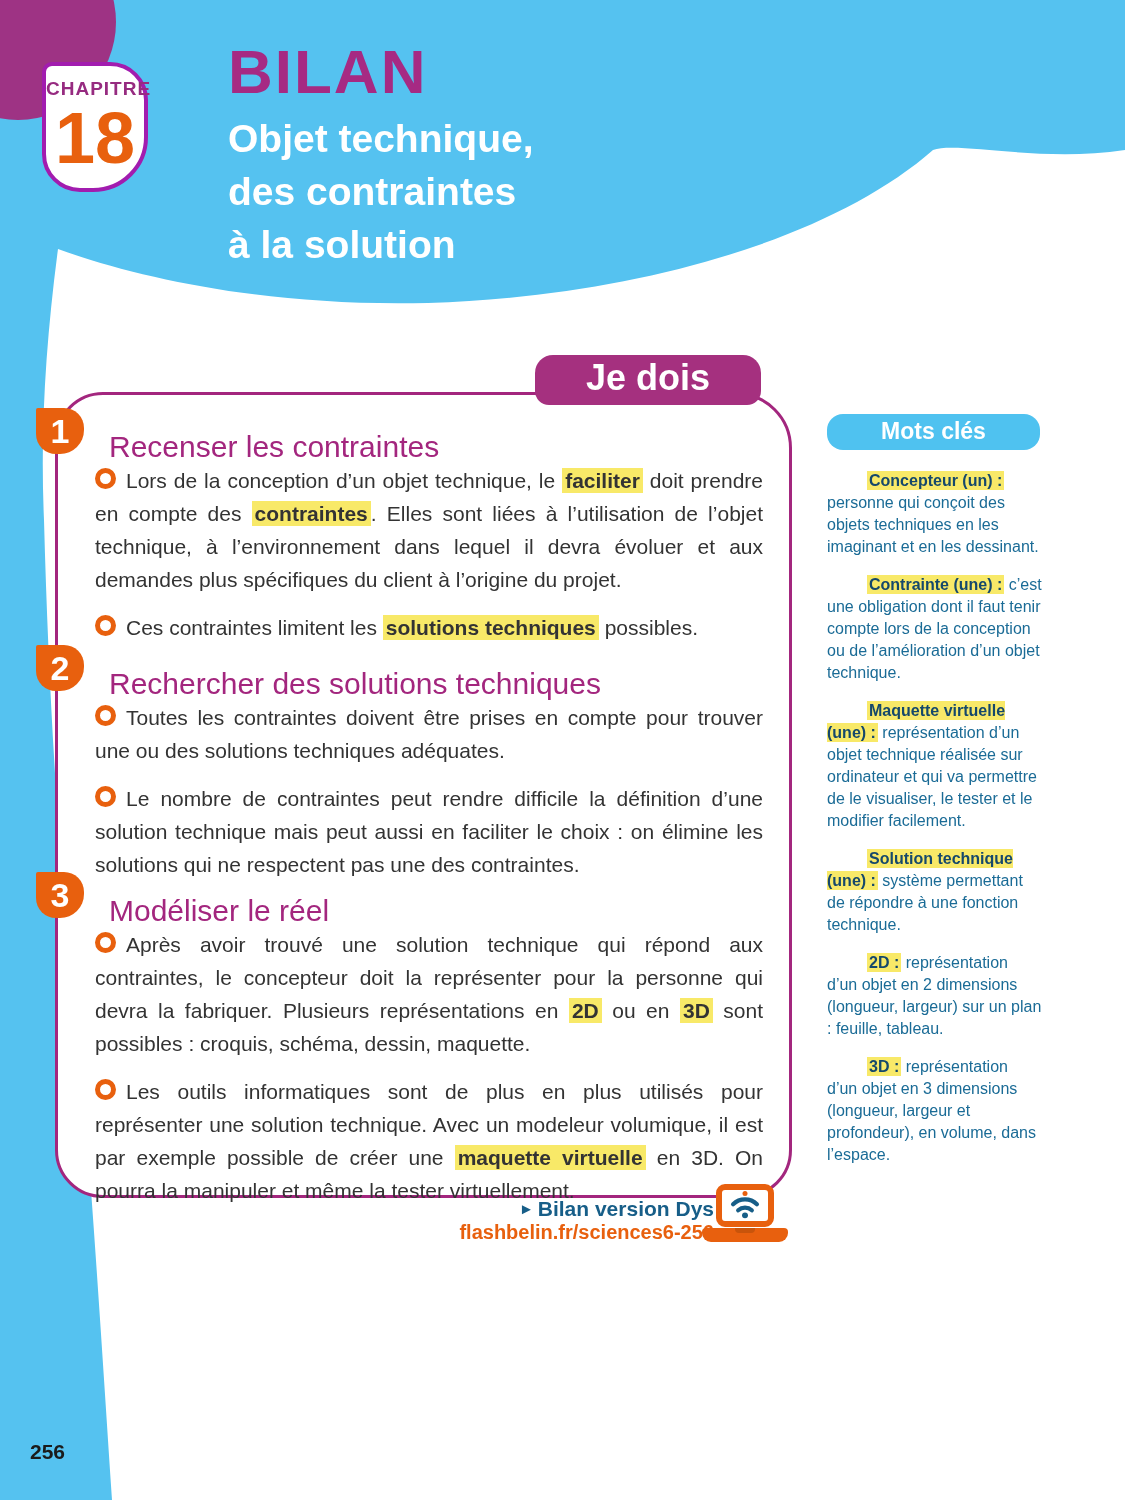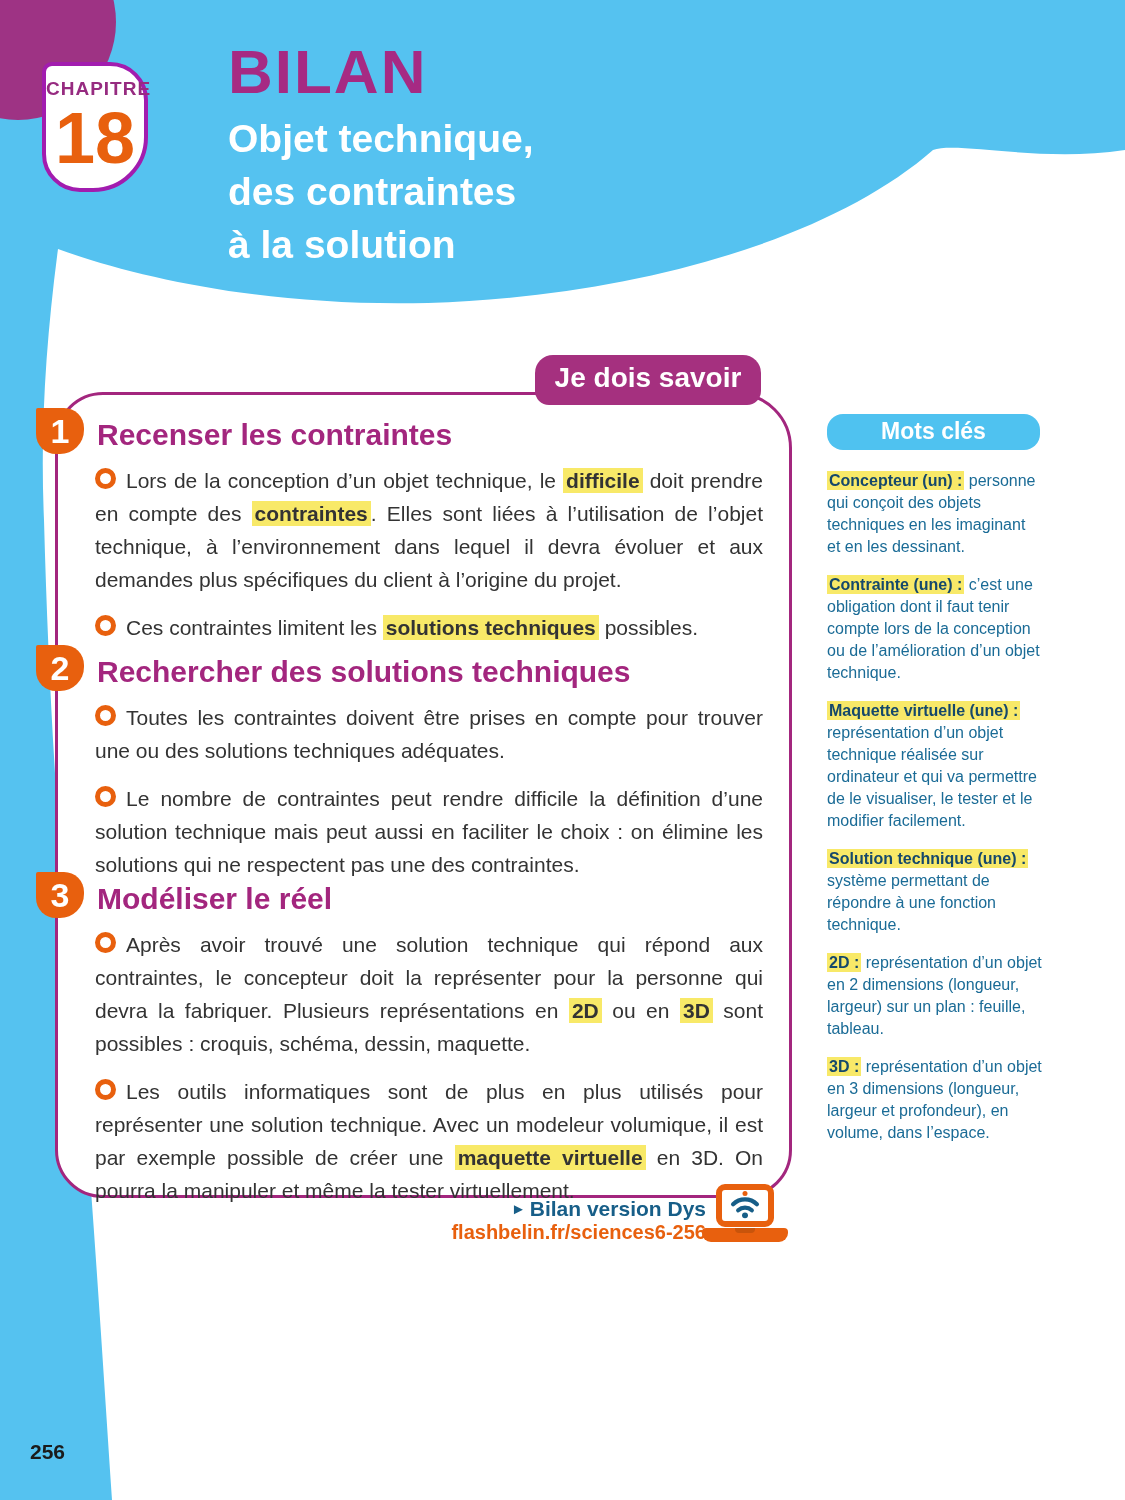--- a/index.html
+++ b/index.html
@@ -12,49 +12,49 @@
     border:4px solid #a21caf;border-radius:10px 38px 55px 38px;z-index:3;text-align:center;box-sizing:border-box;}
   .chapter-label{margin-top:12px;font-size:19px;font-weight:bold;letter-spacing:1px;color:#962B80;}
   .chapter-number{margin-top:-2px;font-size:72px;line-height:80px;font-weight:800;color:#E8600E;}
 
   
   .bilan{position:absolute;left:228px;top:36px;font-size:62px;font-weight:800;letter-spacing:2px;color:#A62A83;z-index:3;}
   .head-sub{position:absolute;left:228px;top:112px;z-index:3;color:#ffffff;font-size:39px;font-weight:800;line-height:53px;}
 
   
   .know-badge{position:absolute;left:535px;top:355px;width:226px;height:50px;background:#A5307F;
-    border-radius:18px 18px 14px 14px;z-index:4;color:#fff;font-size:28px;font-weight:bold;
+    border-radius:18px 18px 14px 14px;z-index:4;color:#fff;font-size:36px;font-weight:bold;
     text-align:center;line-height:46px;}
 
   
   .card{position:absolute;left:55px;top:392px;width:737px;height:806px;background:#fff;
     border:3px solid #A3267E;border-radius:48px 56px 48px 48px;box-sizing:border-box;z-index:1;}
 
   
   .sec{position:absolute;left:36px;width:740px;z-index:2;}
   #sec0{top:406px;} #sec1{top:643px;} #sec2{top:870px;}
   .num{position:absolute;left:0;top:2px;width:48px;height:46px;background:#E8600E;
     border-radius:2px 20px 24px 20px;color:#fff;font-size:34px;font-weight:800;
     text-align:center;line-height:46px;}
-  .sec h2{position:absolute;left:61px;top:12px;margin:0;font-size:30px;font-weight:700;color:#A3267E;white-space:nowrap;}
+  .sec h2{position:absolute;left:61px;top:12px;margin:12px;font-size:30px;font-weight:400;color:#A3267E;white-space:nowrap;}
   .bullets{position:absolute;left:59px;top:58px;width:668px;}
   .bullets p{margin:0 0 15px 0;font-size:21px;line-height:33px;color:#333;text-align:justify;}
   .ring{display:inline-block;width:11px;height:11px;border:5px solid #E8600E;border-radius:50%;
     margin-right:10px;vertical-align:-1px;}
   .hl{background:#F8E968;font-weight:bold;padding:1px 3px;}
 
   
   .kw-bar{position:absolute;left:827px;top:414px;width:213px;height:36px;background:#4FC2F0;
     border-radius:16px;z-index:2;color:#fff;font-size:23px;font-weight:800;text-align:center;line-height:35px;}
   .kw-list{position:absolute;left:827px;top:470px;width:215px;z-index:2;}
   .kw-entry{margin:0 0 16px 0;font-size:16px;line-height:22px;color:#1A6B96;}
-  .kw-term{background:#F8E968;color:#15486B;font-weight:bold;padding:1px 2px;}
+  .kw-term{background:#F8E968;color:#15486B;font-weight:bold;padding:1px 2px;margin-left:40px;}
 
   
-  .dys{position:absolute;left:376px;top:1197px;width:330px;text-align:right;z-index:4;}
+  .dys{position:absolute;left:384px;top:1197px;width:330px;text-align:right;z-index:4;}
   .dys-line1{font-size:21px;font-weight:bold;color:#175E88;}
   .dys-arrow{font-size:15px;vertical-align:2px;margin-right:4px;}
   .dys-url{font-size:20px;font-weight:bold;color:#E8600E;}
 
   
   .lt-screen{position:absolute;left:716px;top:1184px;width:58px;height:43px;border:6px solid #E8600E;
     border-radius:9px;background:#fff;box-sizing:border-box;z-index:5;}
   .lt-cam{position:absolute;left:50%;top:1px;transform:translateX(-50%);width:5px;height:5px;
     background:#E8600E;border-radius:50%;}
   .lt-wifi{position:absolute;left:50%;top:52%;transform:translate(-50%,-50%);}
@@ -88,21 +88,21 @@
   </div>
 
   <div class="card"></div>
 
   <div class="know-badge">Je dois savoir</div>
 
   <section class="sec" id="sec0">
     <div class="num">1</div>
     <h2>Recenser les contraintes</h2>
     <div class="bullets">
-        <p><span class="ring"></span>Lors de la conception d’un objet technique, le <span class="hl">difficile</span> doit prendre en compte des <span class="hl">contraintes</span>. Elles sont liées à l’utilisation de l’objet technique, à l’environnement dans lequel il devra évoluer et aux demandes plus spécifiques du client à l’origine du projet.</p>
+        <p><span class="ring"></span>Lors de la conception d’un objet technique, le <span class="hl">faciliter</span> doit prendre en compte des <span class="hl">contraintes</span>. Elles sont liées à l’utilisation de l’objet technique, à l’environnement dans lequel il devra évoluer et aux demandes plus spécifiques du client à l’origine du projet.</p>
         <p><span class="ring"></span>Ces contraintes limitent les <span class="hl">solutions techniques</span> possibles.</p>
       </div>
   </section>
 
   <section class="sec" id="sec1">
     <div class="num">2</div>
     <h2>Rechercher des solutions techniques</h2>
     <div class="bullets">
         <p><span class="ring"></span>Toutes les contraintes doivent être prises en compte pour trouver une ou des solutions techniques adéquates.</p>
         <p><span class="ring"></span>Le nombre de contraintes peut rendre difficile la définition d’une solution technique mais peut aussi en faciliter le choix : on élimine les solutions qui ne respectent pas une des contraintes.</p>

